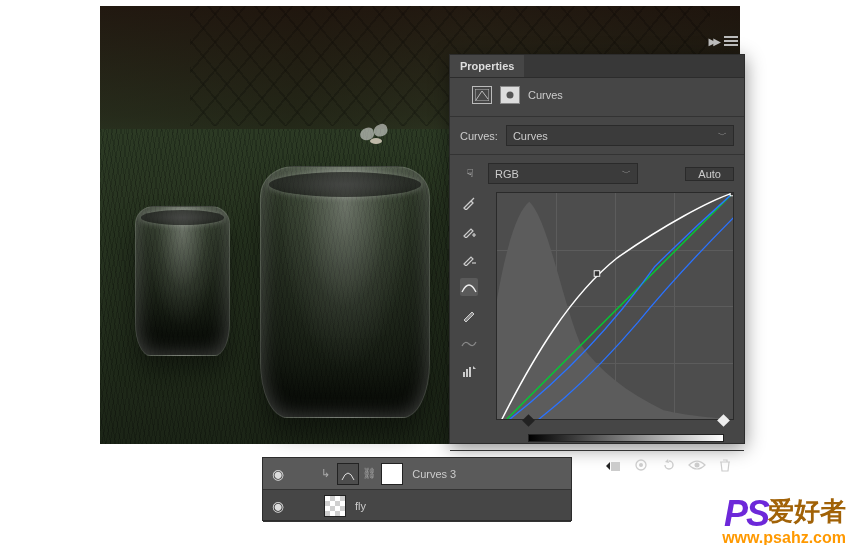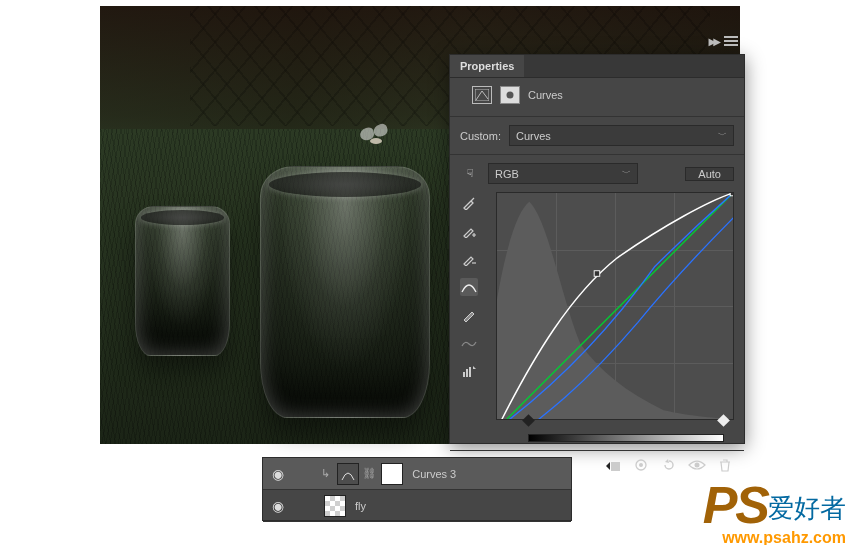--- a/index.html
+++ b/index.html
@@ -75,22 +75,22 @@
   .link{width:16px;color:#aaa;}
   .thumb{width:22px;height:22px;border:1px solid #222;margin:0 3px;}
   .thumb.curves{background:linear-gradient(#4d4d4d,#4d4d4d);display:flex;align-items:center;justify-content:center;}
   .thumb.mask{background:#fff;}
   .thumb.trans{background:repeating-conic-gradient(#cfcfcf 0 25%, #fff 0 50%) 0 0/10px 10px;}
   .lname{padding-left:6px;}
   .lname.u{}
   .layers-panel .sel{background:#5a5a5a;}
 
   .watermark{position:absolute;right:4px;bottom:-2px;text-align:right;}
-  .watermark .ps{font-size:52px;font-weight:bold;color:#a16207;font-style:italic;letter-spacing:-2px;display:inline-block;}
-  .watermark .zh{font-size:26px;color:#0369a1;font-weight:normal;display:inline-block;position:relative;top:-6px;}
+  .watermark .ps{font-size:36px;font-weight:bold;color:#6d28d9;font-style:italic;letter-spacing:-2px;display:inline-block;}
+  .watermark .zh{font-size:26px;color:#a16207;font-weight:bold;display:inline-block;position:relative;top:-6px;}
   .watermark .url{display:block;font-size:16px;color:#ff9900;font-weight:bold;margin-top:-6px;}
 </style>
 </head>
 <body>
 
 <div class="canvas">
   <div class="fence"></div>
   <div class="grass"></div>
   <div class="jar jar1"></div>
   <div class="jar jar2"></div>
@@ -112,21 +112,21 @@
       </div>
     <div class="ico-box mask-ico">
         <svg width="12" height="10">
           <circle cx="6" cy="5" r="3.5" fill="#555"></circle>
         </svg>
       </div>
     <span>Curves</span>
   </div>
   <div class="divider"></div>
   <div class="preset-row">
-    <span>Custom:</span>
+    <span>Curves:</span>
     <div class="select">
       <span>Curves</span>
       <span class="chev">﹀</span>
     </div>
   </div>
   <div class="divider"></div>
   <div class="channel-row">
     <div class="hand">☟</div>
     <div class="select" style="flex:0 0 150px">
       <span>RGB</span>

